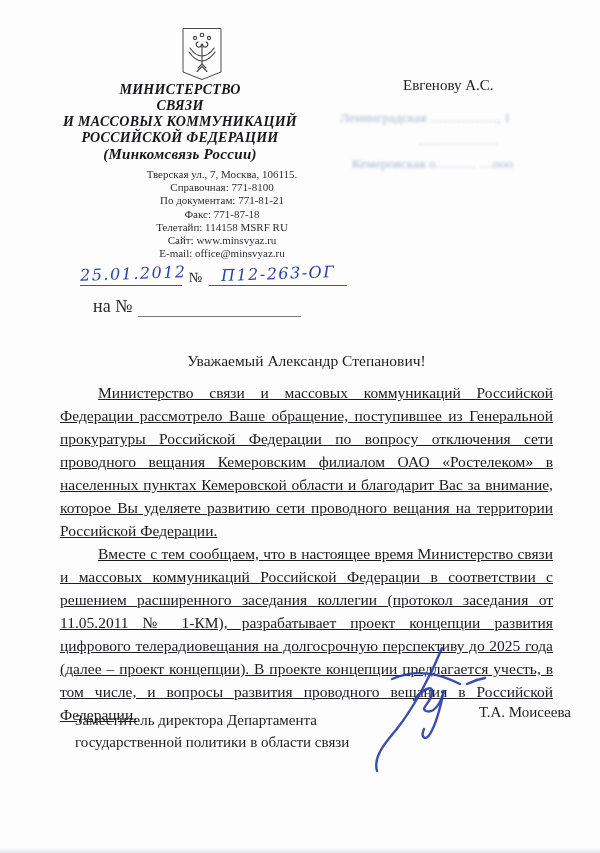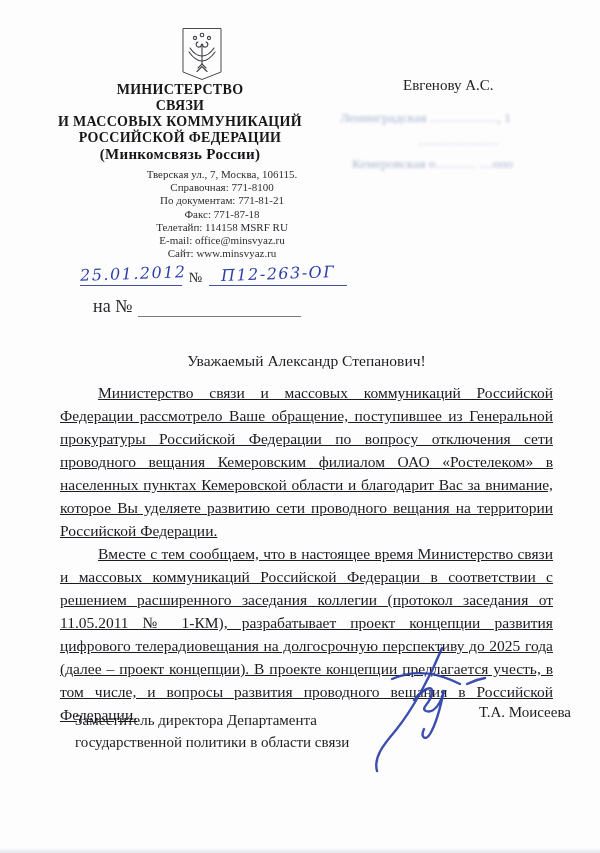--- a/index.html
+++ b/index.html
@@ -21,20 +21,21 @@
     pointer-events: none;
   }
 
   
   .emblem { position: absolute; top: 27px; left: 181px; width: 42px; height: 54px; }
   .ministry {
     position: absolute; top: 82px; left: 30px; width: 300px;
     text-align: center; font-weight: bold;
     font-size: 14px; line-height: 16px; letter-spacing: 0.3px;
     color: #17171a;
+    font-style: italic;
   }
   .ministry .line-small { font-size: 15px; }
   .contacts {
     position: absolute; top: 168px; left: 72px; width: 300px;
     text-align: center; font-size: 11px; line-height: 13.2px; color: #2e2e32;
   }
 
   
   .addressee-name { position: absolute; top: 77px; left: 403px; font-size: 15px; color: #222; }
   .addr-blur {
@@ -123,22 +124,22 @@
     <div>РОССИЙСКОЙ ФЕДЕРАЦИИ</div>
     <div class="line-small">(Минкомсвязь России)</div>
   </div>
 
   <div class="contacts">
     <div>Тверская ул., 7, Москва, 106115.</div>
     <div>Справочная: 771-8100</div>
     <div>По документам: 771-81-21</div>
     <div>Факс: 771-87-18</div>
     <div>Телетайп: 114158 MSRF RU</div>
+    <div>Сайт:  www.minsvyaz.ru</div>
     <div>E-mail: office@minsvyaz.ru</div>
-    <div>Сайт:  www.minsvyaz.ru</div>
   </div>
 
   <div class="addressee-name">Евгенову А.С.</div>
   <div class="addr-blur">
     <div class="l1">Ленинградская ……………, 1</div>
     <div class="l2">………………</div>
     <div class="l3">Кемеровская о………  …ооо</div>
   </div>
 
   <div class="ref-row">

